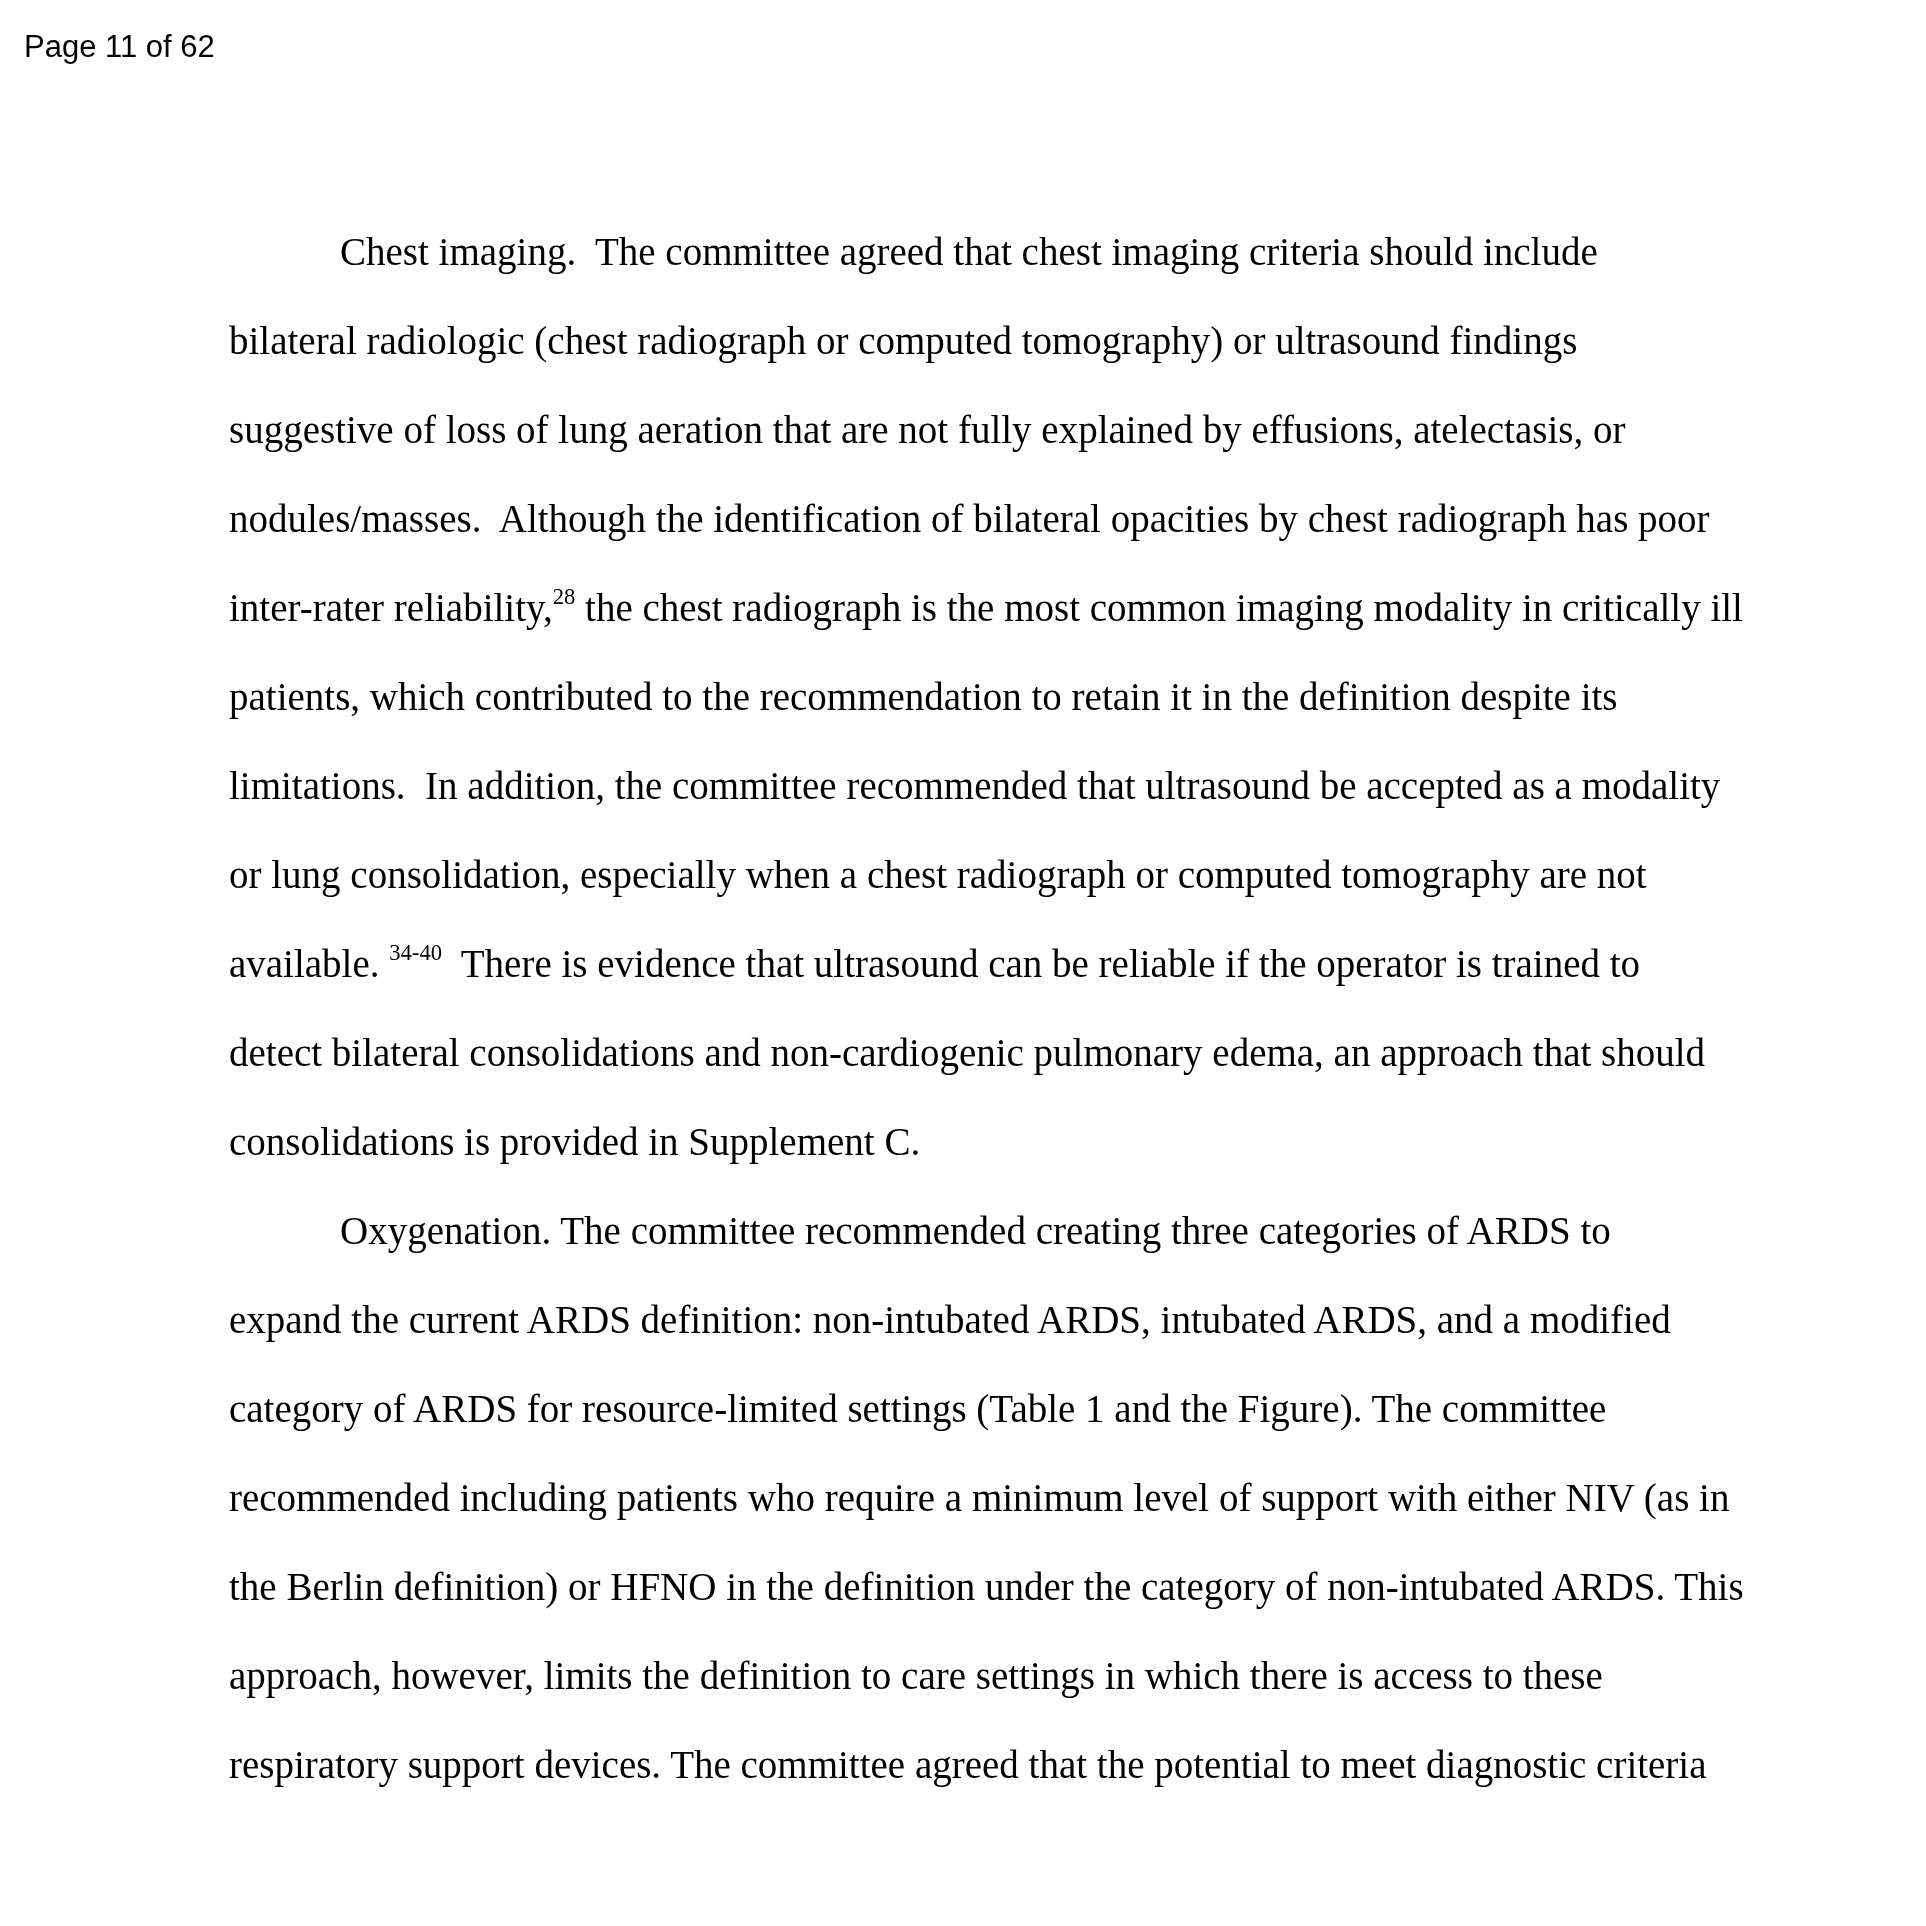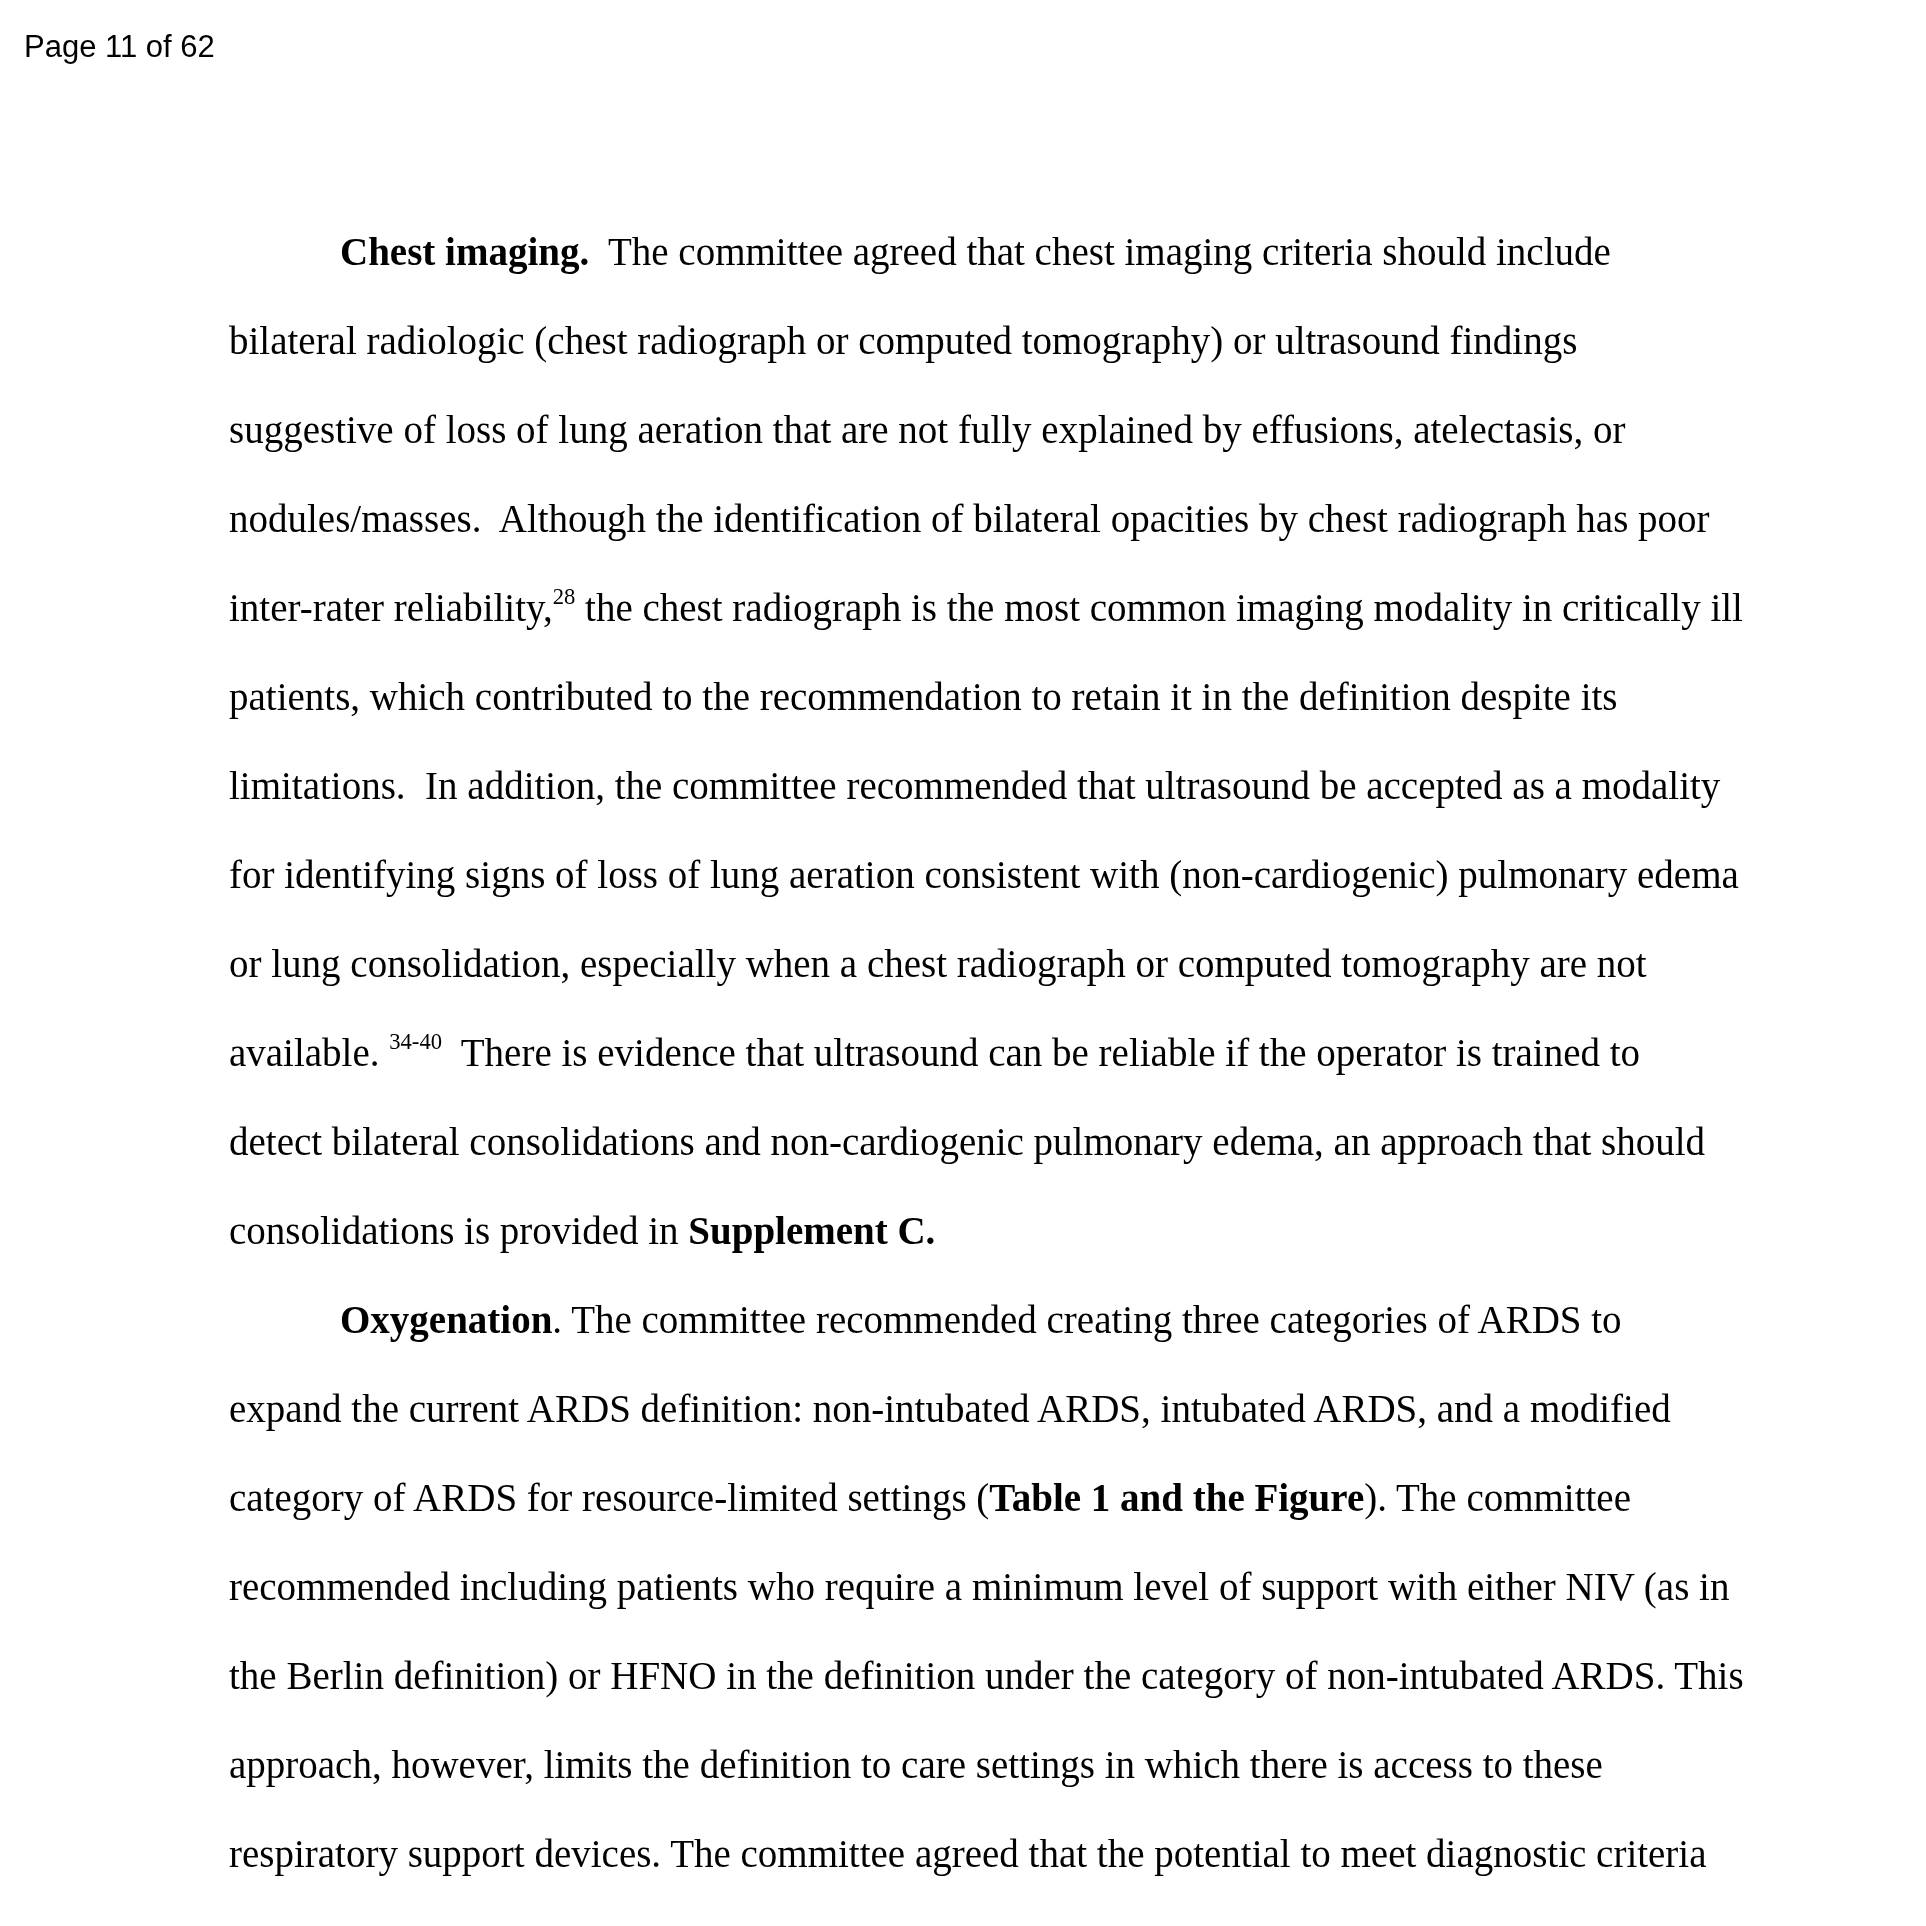--- a/index.html
+++ b/index.html
@@ -28,21 +28,21 @@
     width: 1510px;
     font-size: 39px;
   }
   .body-text .line {
     line-height: 89px;
     white-space: nowrap;
   }
   .body-text .line.indent {
     text-indent: 111px;
   }
-  .bold { font-weight: 700; }
+  .bold { font-weight: 400; }
   .body-text sup {
     font-size: 58%;
     line-height: 0;
     vertical-align: baseline;
     position: relative;
     top: -0.75em;
     margin-top: 8px;
   }
 </style>
 </head>
@@ -52,21 +52,20 @@
   <div class="header">Page 11 of 62</div>
 
   <div class="body-text">
       <div class="line indent"><span class="bold">Chest imaging.</span><span>&nbsp; The committee agreed that chest imaging criteria should include</span></div>
       <div class="line"><span>bilateral radiologic (chest radiograph or computed tomography) or ultrasound findings</span></div>
       <div class="line"><span>suggestive of loss of lung aeration that are not fully explained by effusions, atelectasis, or</span></div>
       <div class="line"><span>nodules/masses.&nbsp; Although the identification of bilateral opacities by chest radiograph has poor</span></div>
       <div class="line"><span>inter-rater reliability,</span><sup>28</sup><span> the chest radiograph is the most common imaging modality in critically ill</span></div>
       <div class="line"><span>patients, which contributed to the recommendation to retain it in the definition despite its</span></div>
       <div class="line"><span>limitations.&nbsp; In addition, the committee recommended that ultrasound be accepted as a modality</span></div>
-      <div class="line"><span>for identifying signs of loss of lung aeration consistent with (non-cardiogenic) pulmonary edema</span></div>
       <div class="line"><span>or lung consolidation, especially when a chest radiograph or computed tomography are not</span></div>
       <div class="line"><span>available. </span><sup>34-40</sup><span>&nbsp; There is evidence that ultrasound can be reliable if the operator is trained to</span></div>
       <div class="line"><span>detect bilateral consolidations and non-cardiogenic pulmonary edema, an approach that should</span></div>
       <div class="line"><span>consolidations is provided in </span><span class="bold">Supplement C.</span></div>
       <div class="line indent"><span class="bold">Oxygenation</span><span>. The committee recommended creating three categories of ARDS to</span></div>
       <div class="line"><span>expand the current ARDS definition: non-intubated ARDS, intubated ARDS, and a modified</span></div>
       <div class="line"><span>category of ARDS for resource-limited settings (</span><span class="bold">Table 1 and the Figure</span><span>). The committee</span></div>
       <div class="line"><span>recommended including patients who require a minimum level of support with either NIV (as in</span></div>
       <div class="line"><span>the Berlin definition) or HFNO in the definition under the category of non-intubated ARDS. This</span></div>
       <div class="line"><span>approach, however, limits the definition to care settings in which there is access to these</span></div>

